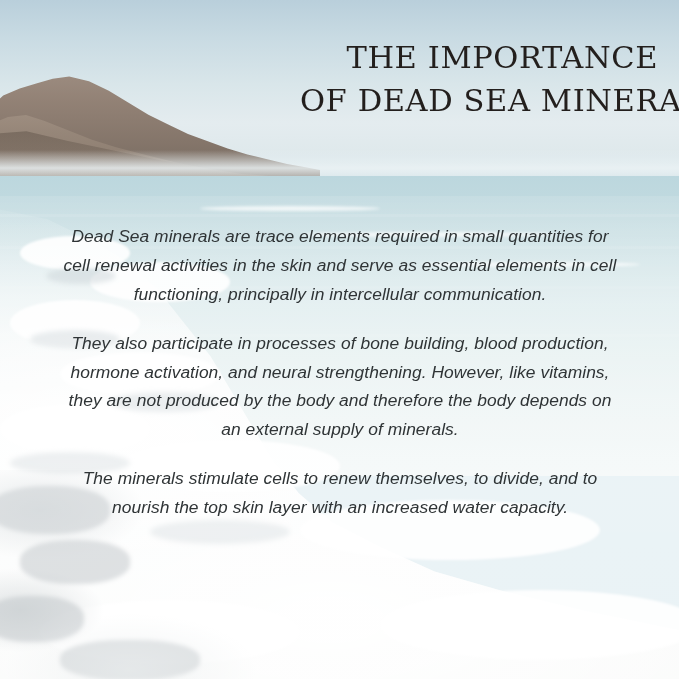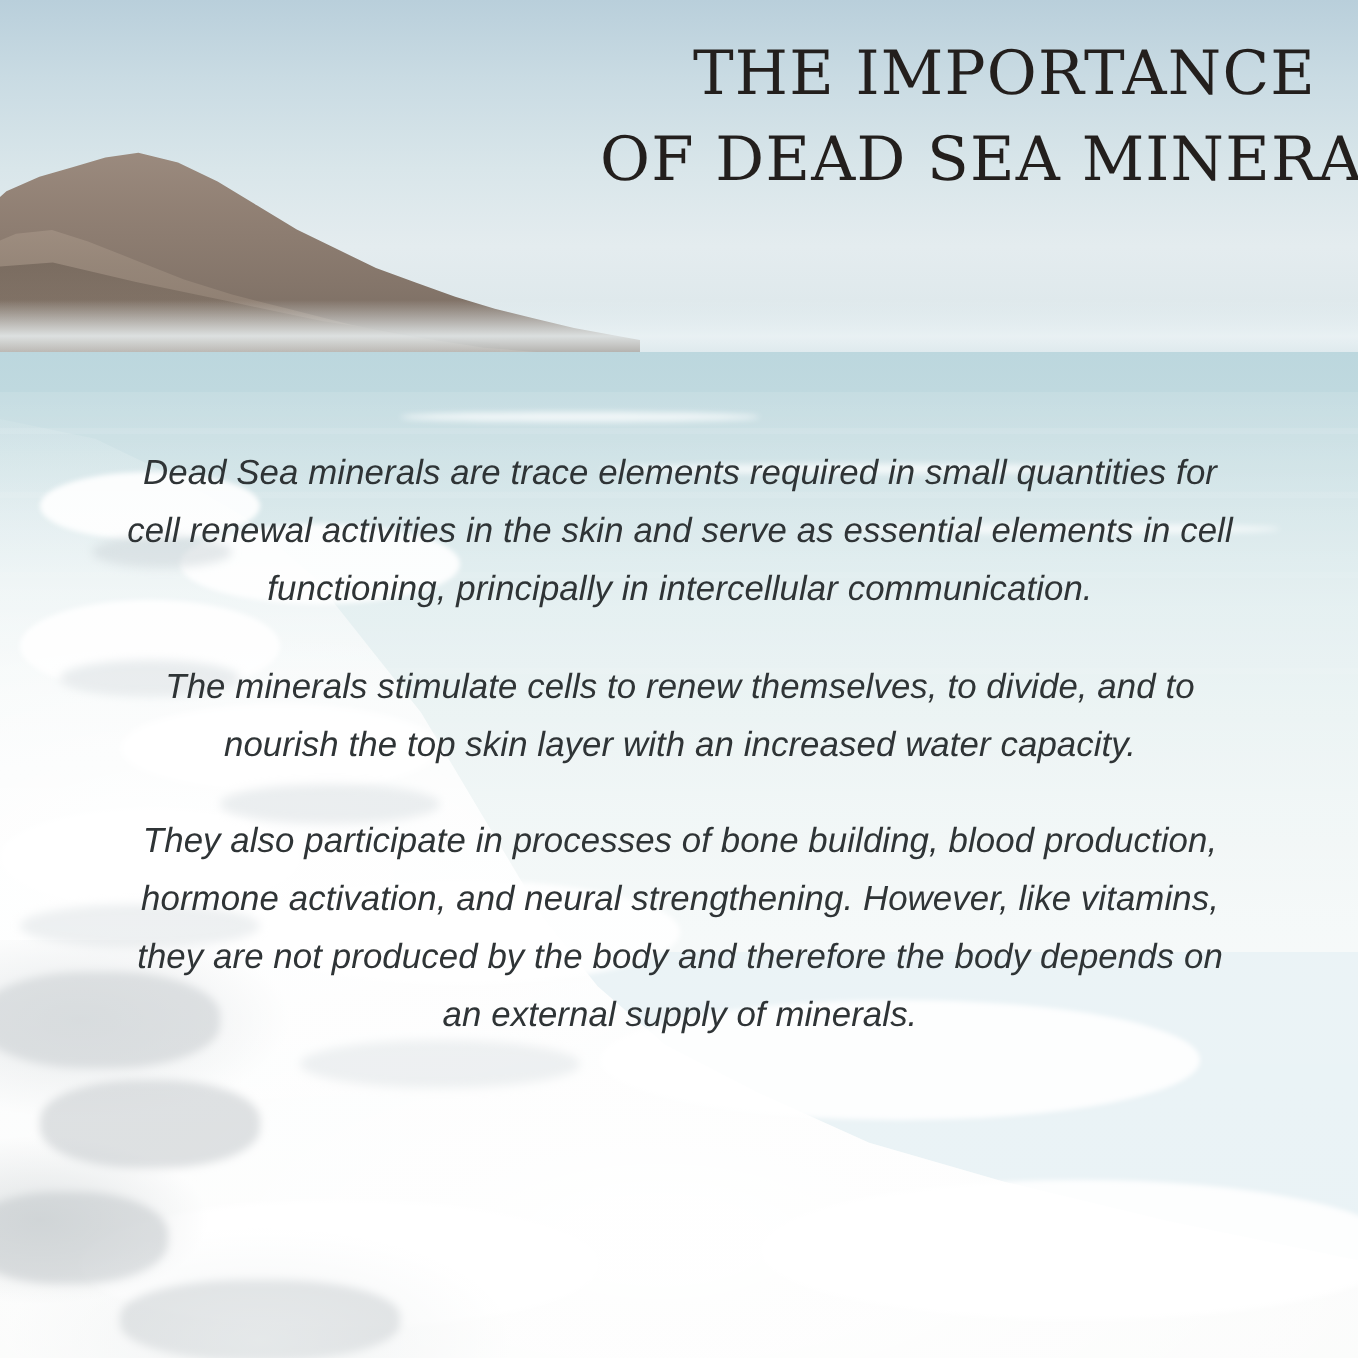--- a/index.html
+++ b/index.html
@@ -156,21 +156,21 @@
   
   .text-scrim {
     position: absolute;
     left: 0; top: 196px; width: 679px; height: 483px;
     background: linear-gradient(to bottom, rgba(255,255,255,.10) 0%, rgba(255,255,255,.42) 22%, rgba(255,255,255,.58) 60%, rgba(255,255,255,.55) 100%);
   }
 
   
   .title {
     position: absolute;
-    left: 300px; top: 16px;
+    left: 300px; top: 36px;
     width: 358px;
     text-align: right;
     color: #231f1d;
     font-family: "DejaVu Serif", "Liberation Serif", serif;
     font-size: 30.5px;
     line-height: 1.42;
     letter-spacing: .6px;
     font-weight: 400;
   }
   .title .line {
@@ -246,17 +246,17 @@
 
   <div class="text-scrim"></div>
 
   <div class="title">
     <span class="line">THE IMPORTANCE</span>
     <span class="line">OF DEAD SEA MINERALS</span>
   </div>
 
   <div class="body-copy">
     <p>Dead Sea minerals are trace elements required in small quantities for cell renewal activities in the skin and serve as essential elements in cell functioning, principally in intercellular communication.</p>
+    <p>They also participate in processes of bone building, blood production, hormone activation, and neural strengthening. However, like vitamins, they are not produced by the body and therefore the body depends on an external supply of minerals.</p>
     <p>The minerals stimulate cells to renew themselves, to divide, and to nourish the top skin layer with an increased water capacity.</p>
-    <p>They also participate in processes of bone building, blood production, hormone activation, and neural strengthening. However, like vitamins, they are not produced by the body and therefore the body depends on an external supply of minerals.</p>
   </div>
 
 </div>
 
 </body></html>

